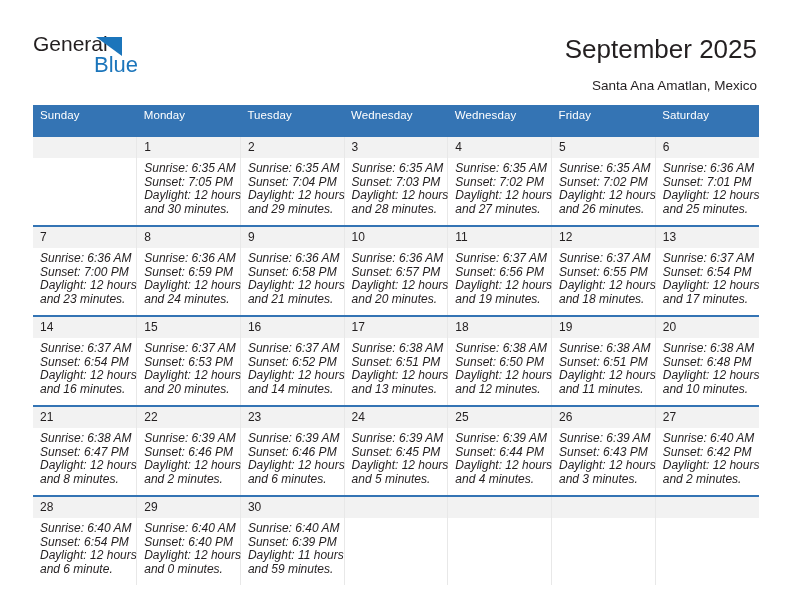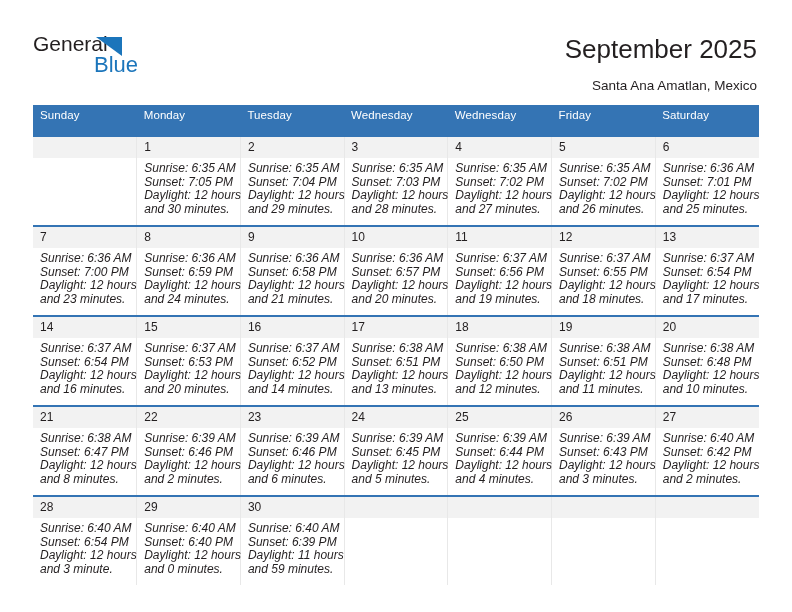--- a/index.html
+++ b/index.html
@@ -438,21 +438,21 @@
           </td>
         </tr>
 
         <tr class="week">
           <td>
             <div class="daynum">28</div>
             <div class="details">
               <div>Sunrise: 6:40 AM</div>
               <div>Sunset: 6:54 PM</div>
               <div>Daylight: 12 hours</div>
-              <div>and 3 minute.</div>
+              <div>and 6 minute.</div>
             </div>
           </td>
           <td>
             <div class="daynum">29</div>
             <div class="details">
               <div>Sunrise: 6:40 AM</div>
               <div>Sunset: 6:40 PM</div>
               <div>Daylight: 12 hours</div>
               <div>and 0 minutes.</div>
             </div>

